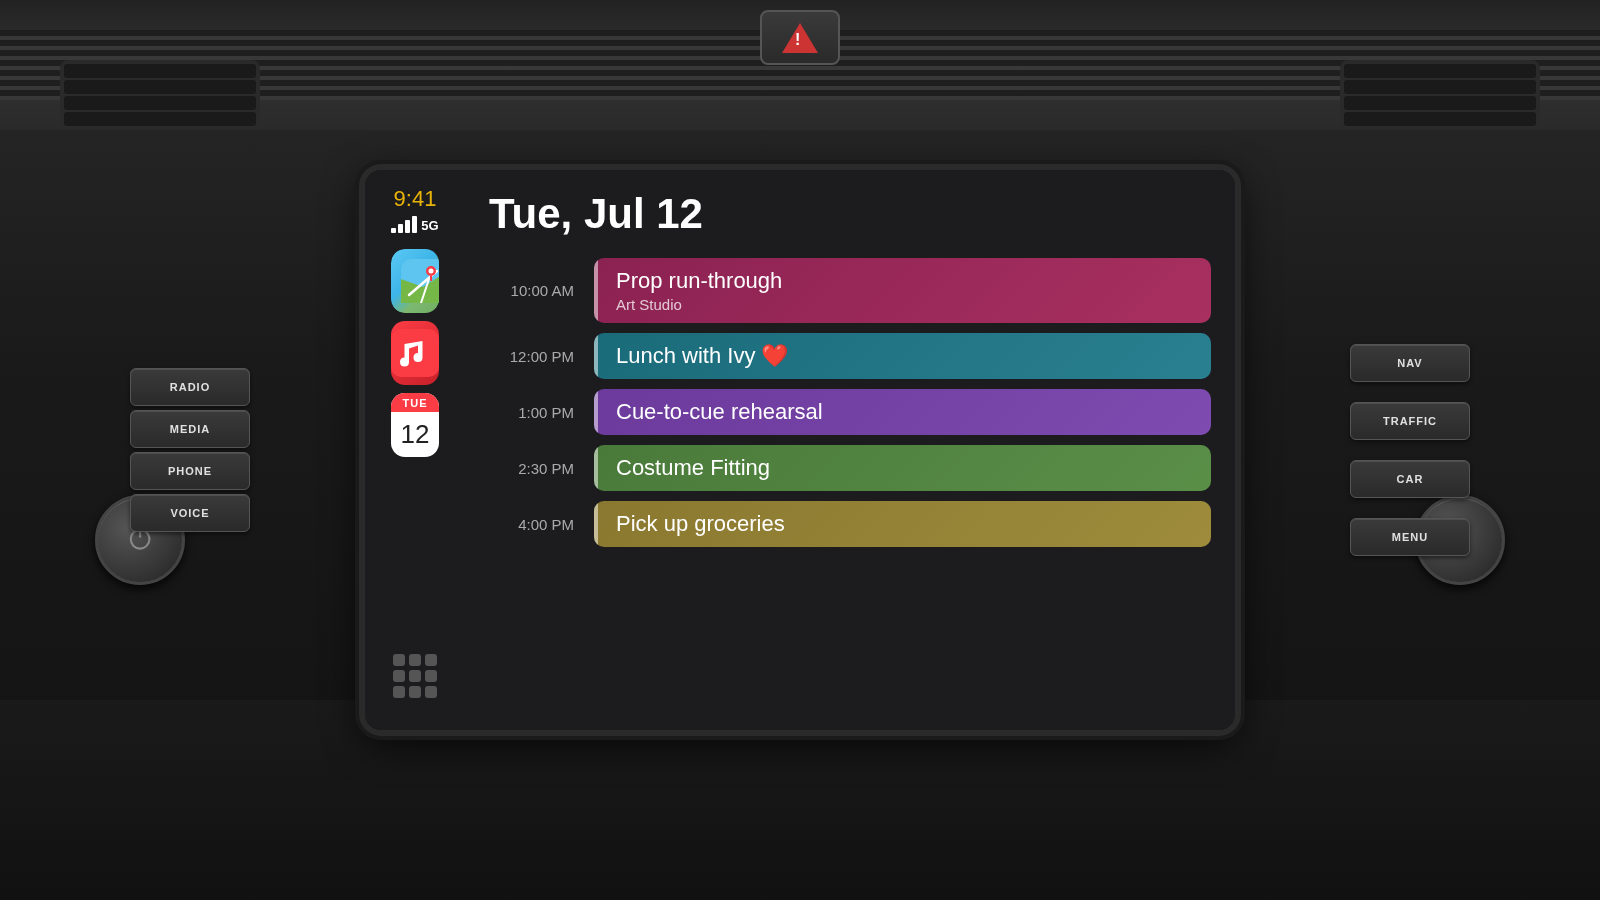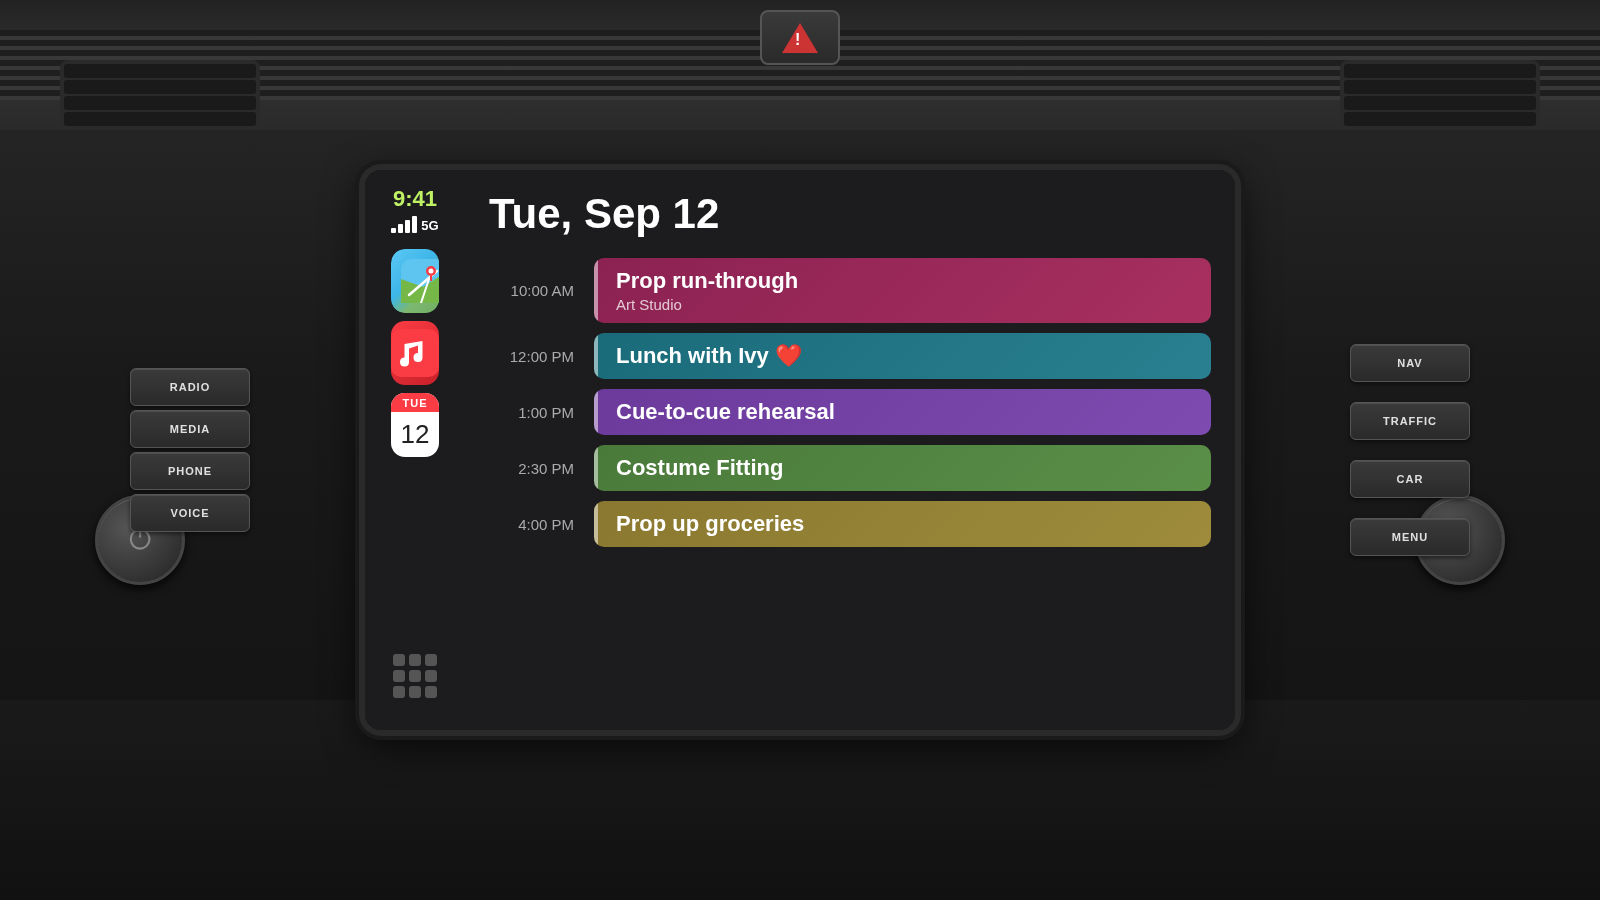--- a/index.html
+++ b/index.html
@@ -212,23 +212,23 @@
       gap: 8px;
       flex-shrink: 0;
     }
 
     .time-display {
       text-align: center;
       margin-bottom: 8px;
     }
 
     .time-text {
-      color: #bef264;
+      color: #eab308;
       font-size: 22px;
-      font-weight: 700;
+      font-weight: 400;
       display: block;
     }
 
     .signal-bar {
       display: flex;
       align-items: flex-end;
       gap: 2px;
       justify-content: center;
       margin-top: 4px;
     }
@@ -370,21 +370,21 @@
       top: 0;
       bottom: 0;
       width: 4px;
       background: rgba(255,255,255,0.5);
       border-radius: 2px 0 0 2px;
     }
 
     .event-title {
       color: white;
       font-size: 22px;
-      font-weight: 700;
+      font-weight: 400;
       padding-left: 8px;
     }
 
     .event-subtitle {
       color: rgba(255,255,255,0.75);
       font-size: 15px;
       padding-left: 8px;
       margin-top: 2px;
     }
 
@@ -511,21 +511,21 @@
         <div class="dot"></div>
           <div class="dot"></div>
           <div class="dot"></div>
         <div class="dot"></div>
           <div class="dot"></div>
           <div class="dot"></div>
       </div>
     </div>
 
     <div class="main-content">
-      <div class="date-header">Tue, Sep 12</div>
+      <div class="date-header">Tue, Jul 12</div>
 
       <div class="events-list">
 
         <div class="event-row">
           <span class="event-time">10:00 AM</span>
           <div class="event-card event-red">
             <div class="event-title">Prop run-through</div>
             <div class="event-subtitle">Art Studio</div>
           </div>
         </div>
@@ -547,21 +547,21 @@
         <div class="event-row">
           <span class="event-time">2:30 PM</span>
           <div class="event-card event-green">
             <div class="event-title">Costume Fitting</div>
           </div>
         </div>
 
         <div class="event-row">
           <span class="event-time">4:00 PM</span>
           <div class="event-card event-olive">
-            <div class="event-title">Prop up groceries</div>
+            <div class="event-title">Pick up groceries</div>
           </div>
         </div>
 
       </div>
     </div>
 
   </div>
 
   <div class="bottom-area"></div>
 

